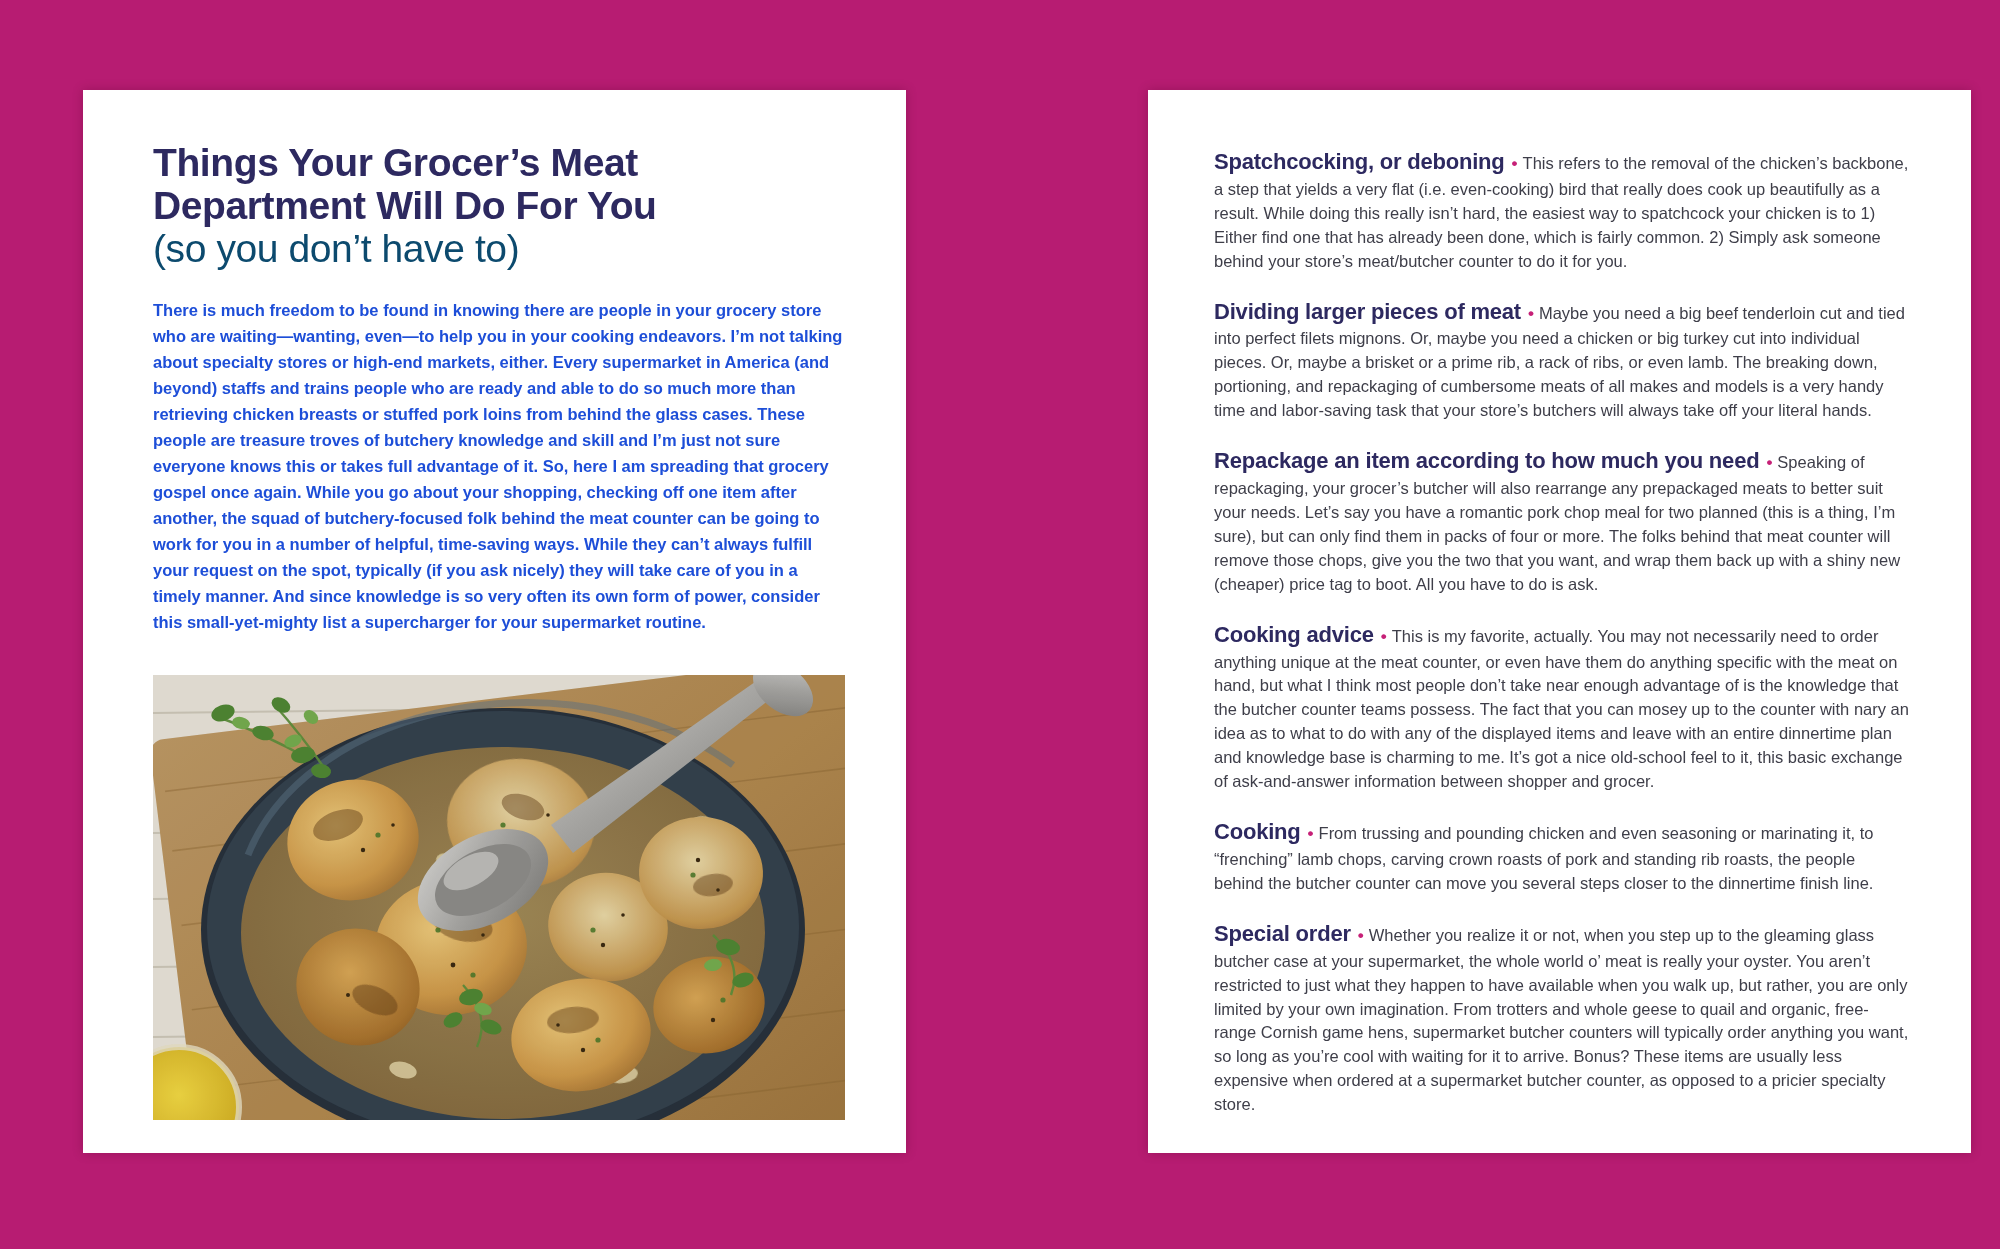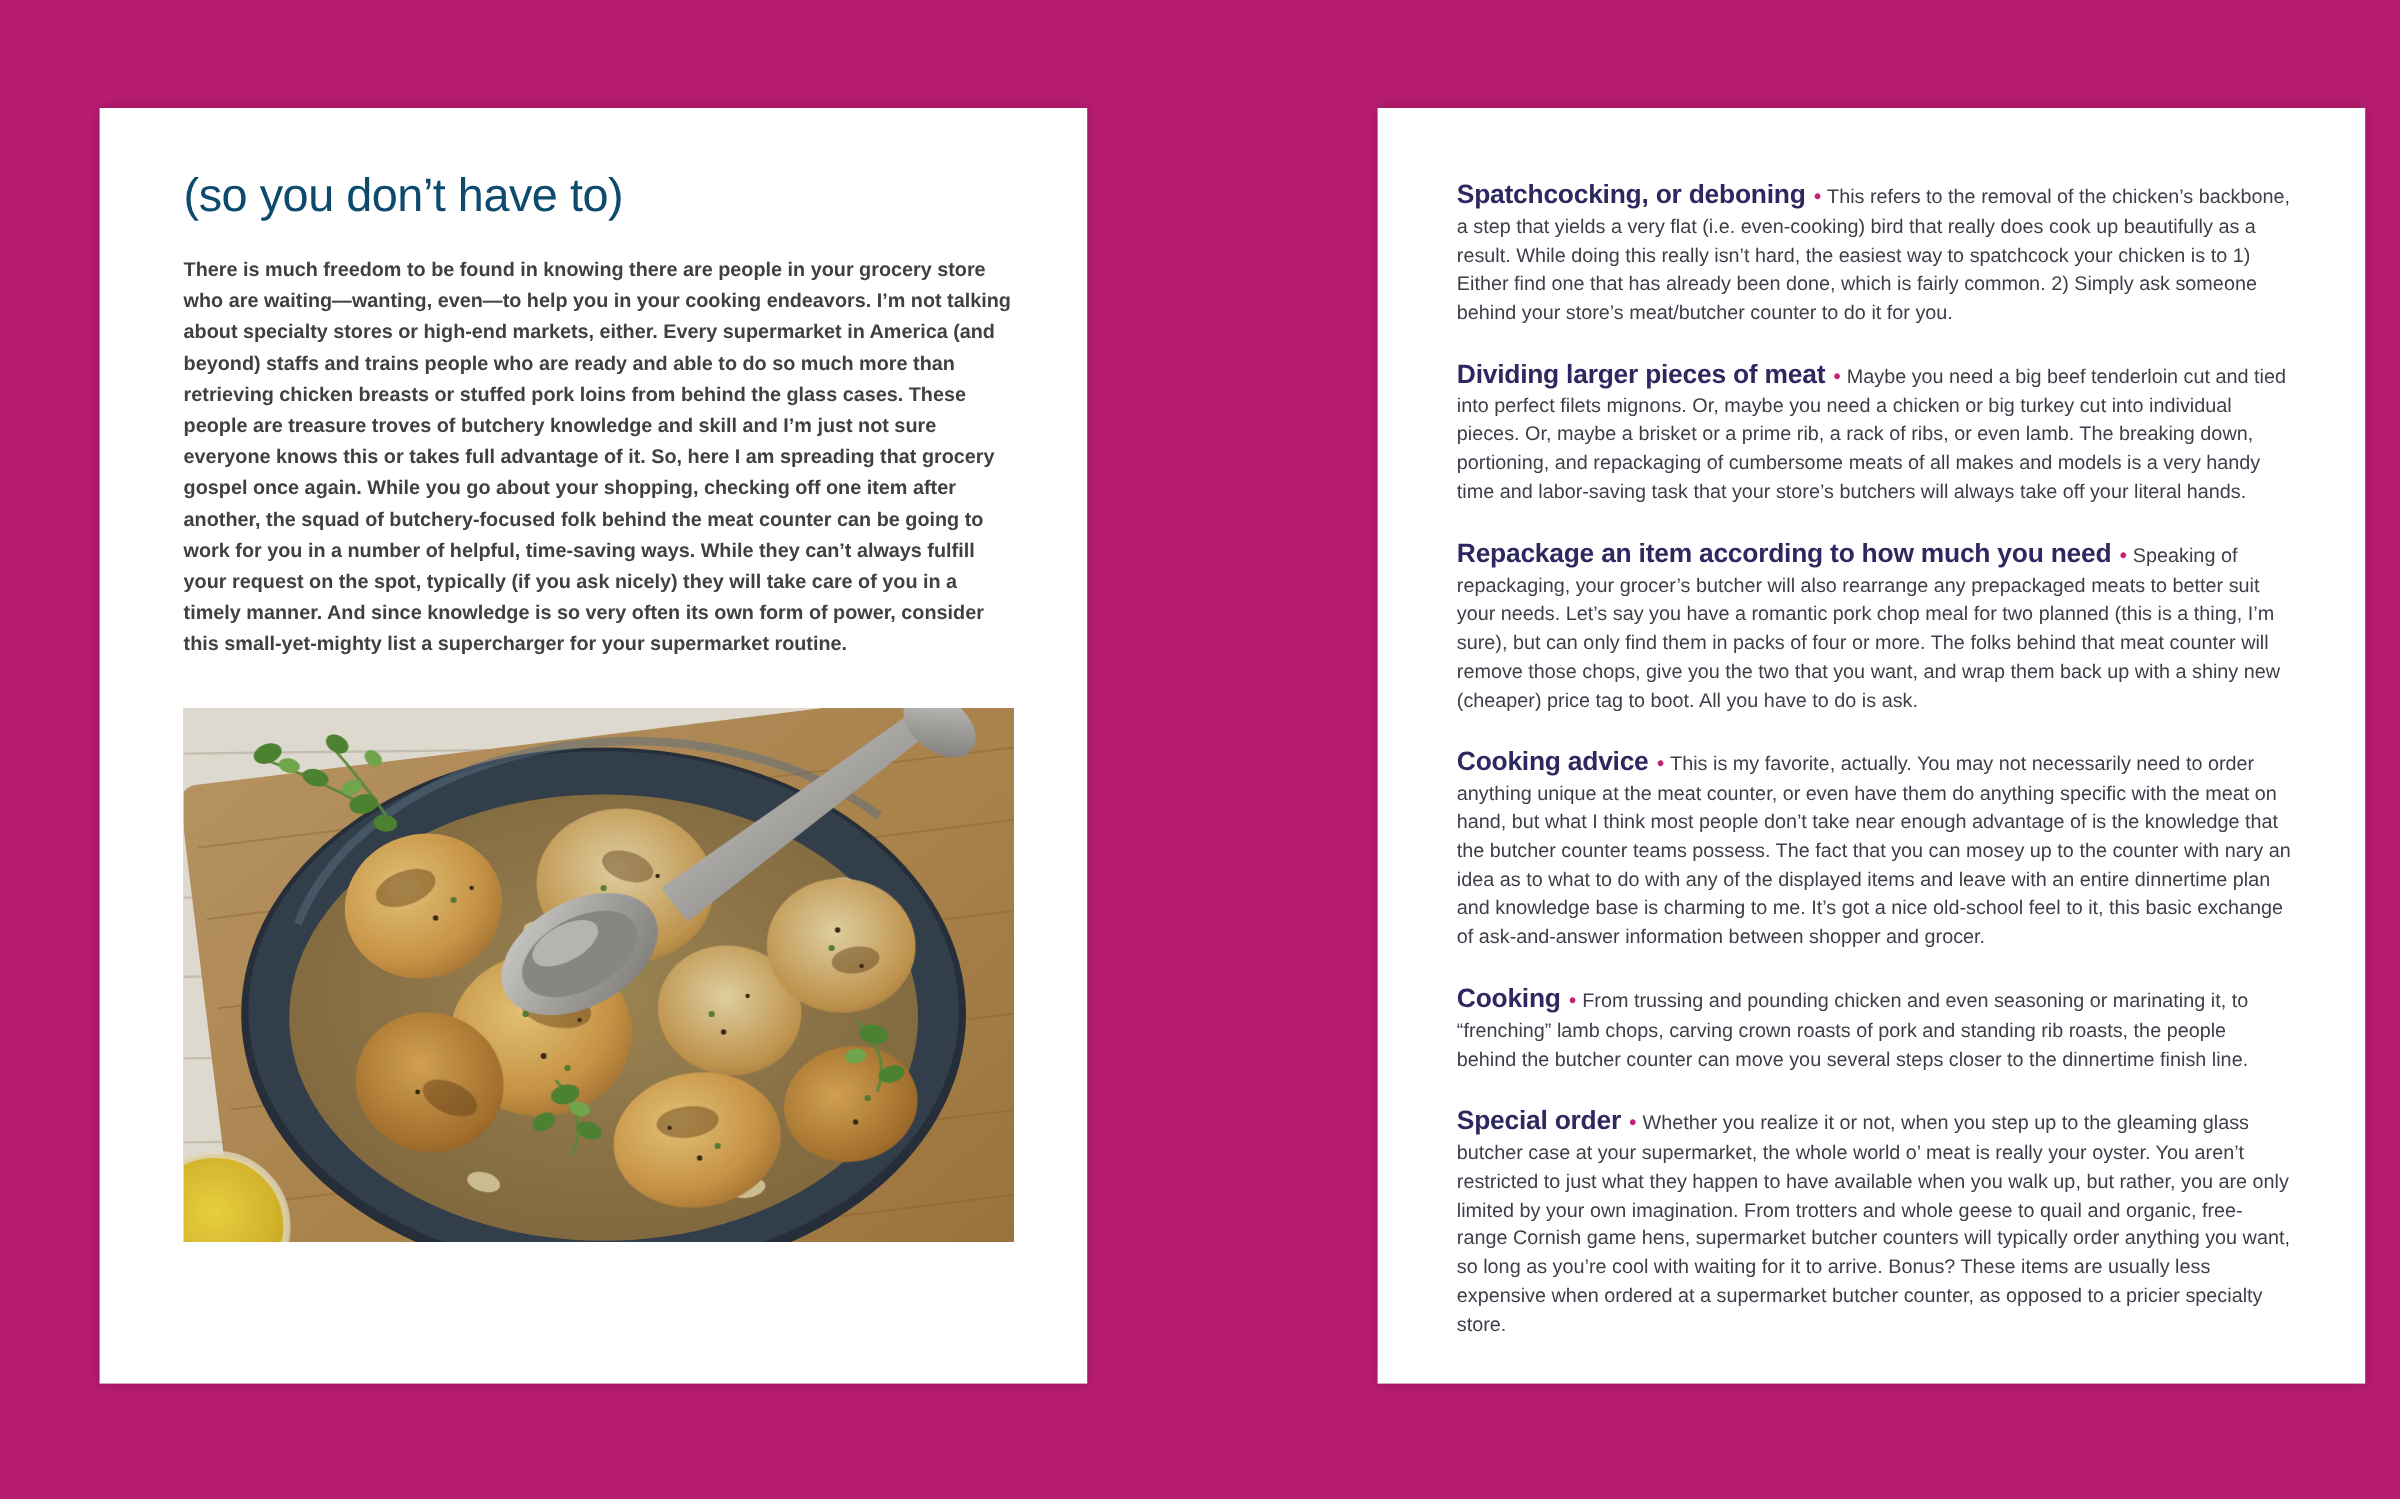--- a/index.html
+++ b/index.html
@@ -35,21 +35,21 @@
     margin:0;
     color:#0c4a6e;
     font-size:39px;
     line-height:1.12;
     font-weight:normal;
     letter-spacing:-0.4px;
   }
   .intro {
     margin:26px 0 0 0;
     width:695px;
-    color:#404040;
+    color:#1d4ed8;
     font-weight:bold;
     font-size:16.5px;
     line-height:1.58;
   }
   .photo-frame {
     margin-top:40px;
     width:692px; height:445px;
     overflow:hidden;
     background:#c7a26c;
   }
@@ -72,20 +72,24 @@
     font-weight:bold;
     font-size:17px;
     padding:0 5px 0 7px;
   }
 </style>
 </head>
 <body>
 
 <div class="page page-left">
   <div class="left-inner">
+    <h1 class="title">
+      <span>Things Your Grocer’s Meat</span><br>
+      <span>Department Will Do For You</span>
+    </h1>
     <h2 class="subtitle">(so you don’t have to)</h2>
     <p class="intro">There is much freedom to be found in knowing there are people in your grocery store who are waiting—wanting, even—to help you in your cooking endeavors. I’m not talking about specialty stores or high-end markets, either. Every supermarket in America (and beyond) staffs and trains people who are ready and able to do so much more than retrieving chicken breasts or stuffed pork loins from behind the glass cases. These people are treasure troves of butchery knowledge and skill and I’m just not sure everyone knows this or takes full advantage of it. So, here I am spreading that grocery gospel once again. While you go about your shopping, checking off one item after another, the squad of butchery-focused folk behind the meat counter can be going to work for you in a number of helpful, time-saving ways. While they can’t always fulfill your request on the spot, typically (if you ask nicely) they will take care of you in a timely manner. And since knowledge is so very often its own form of power, consider this small-yet-mighty list a supercharger for your supermarket routine.</p>
 
     <div class="photo-frame" title="Golden roasted chicken thighs garnished with watercress in a dark blue enamel pan, set on a wooden cutting board over whitewashed planks, with a vintage silver spoon resting in the pan and a glass of oil at lower left">
       <svg width="692" height="445" viewBox="0 0 692 445" xmlns="http://www.w3.org/2000/svg">
         <defs>
           <linearGradient id="wood" x1="0" y1="0" x2="1" y2="1">
             <stop offset="0" stop-color="#c9a470"></stop>
             <stop offset="0.5" stop-color="#bb9257"></stop>
             <stop offset="1" stop-color="#a57c43"></stop>

